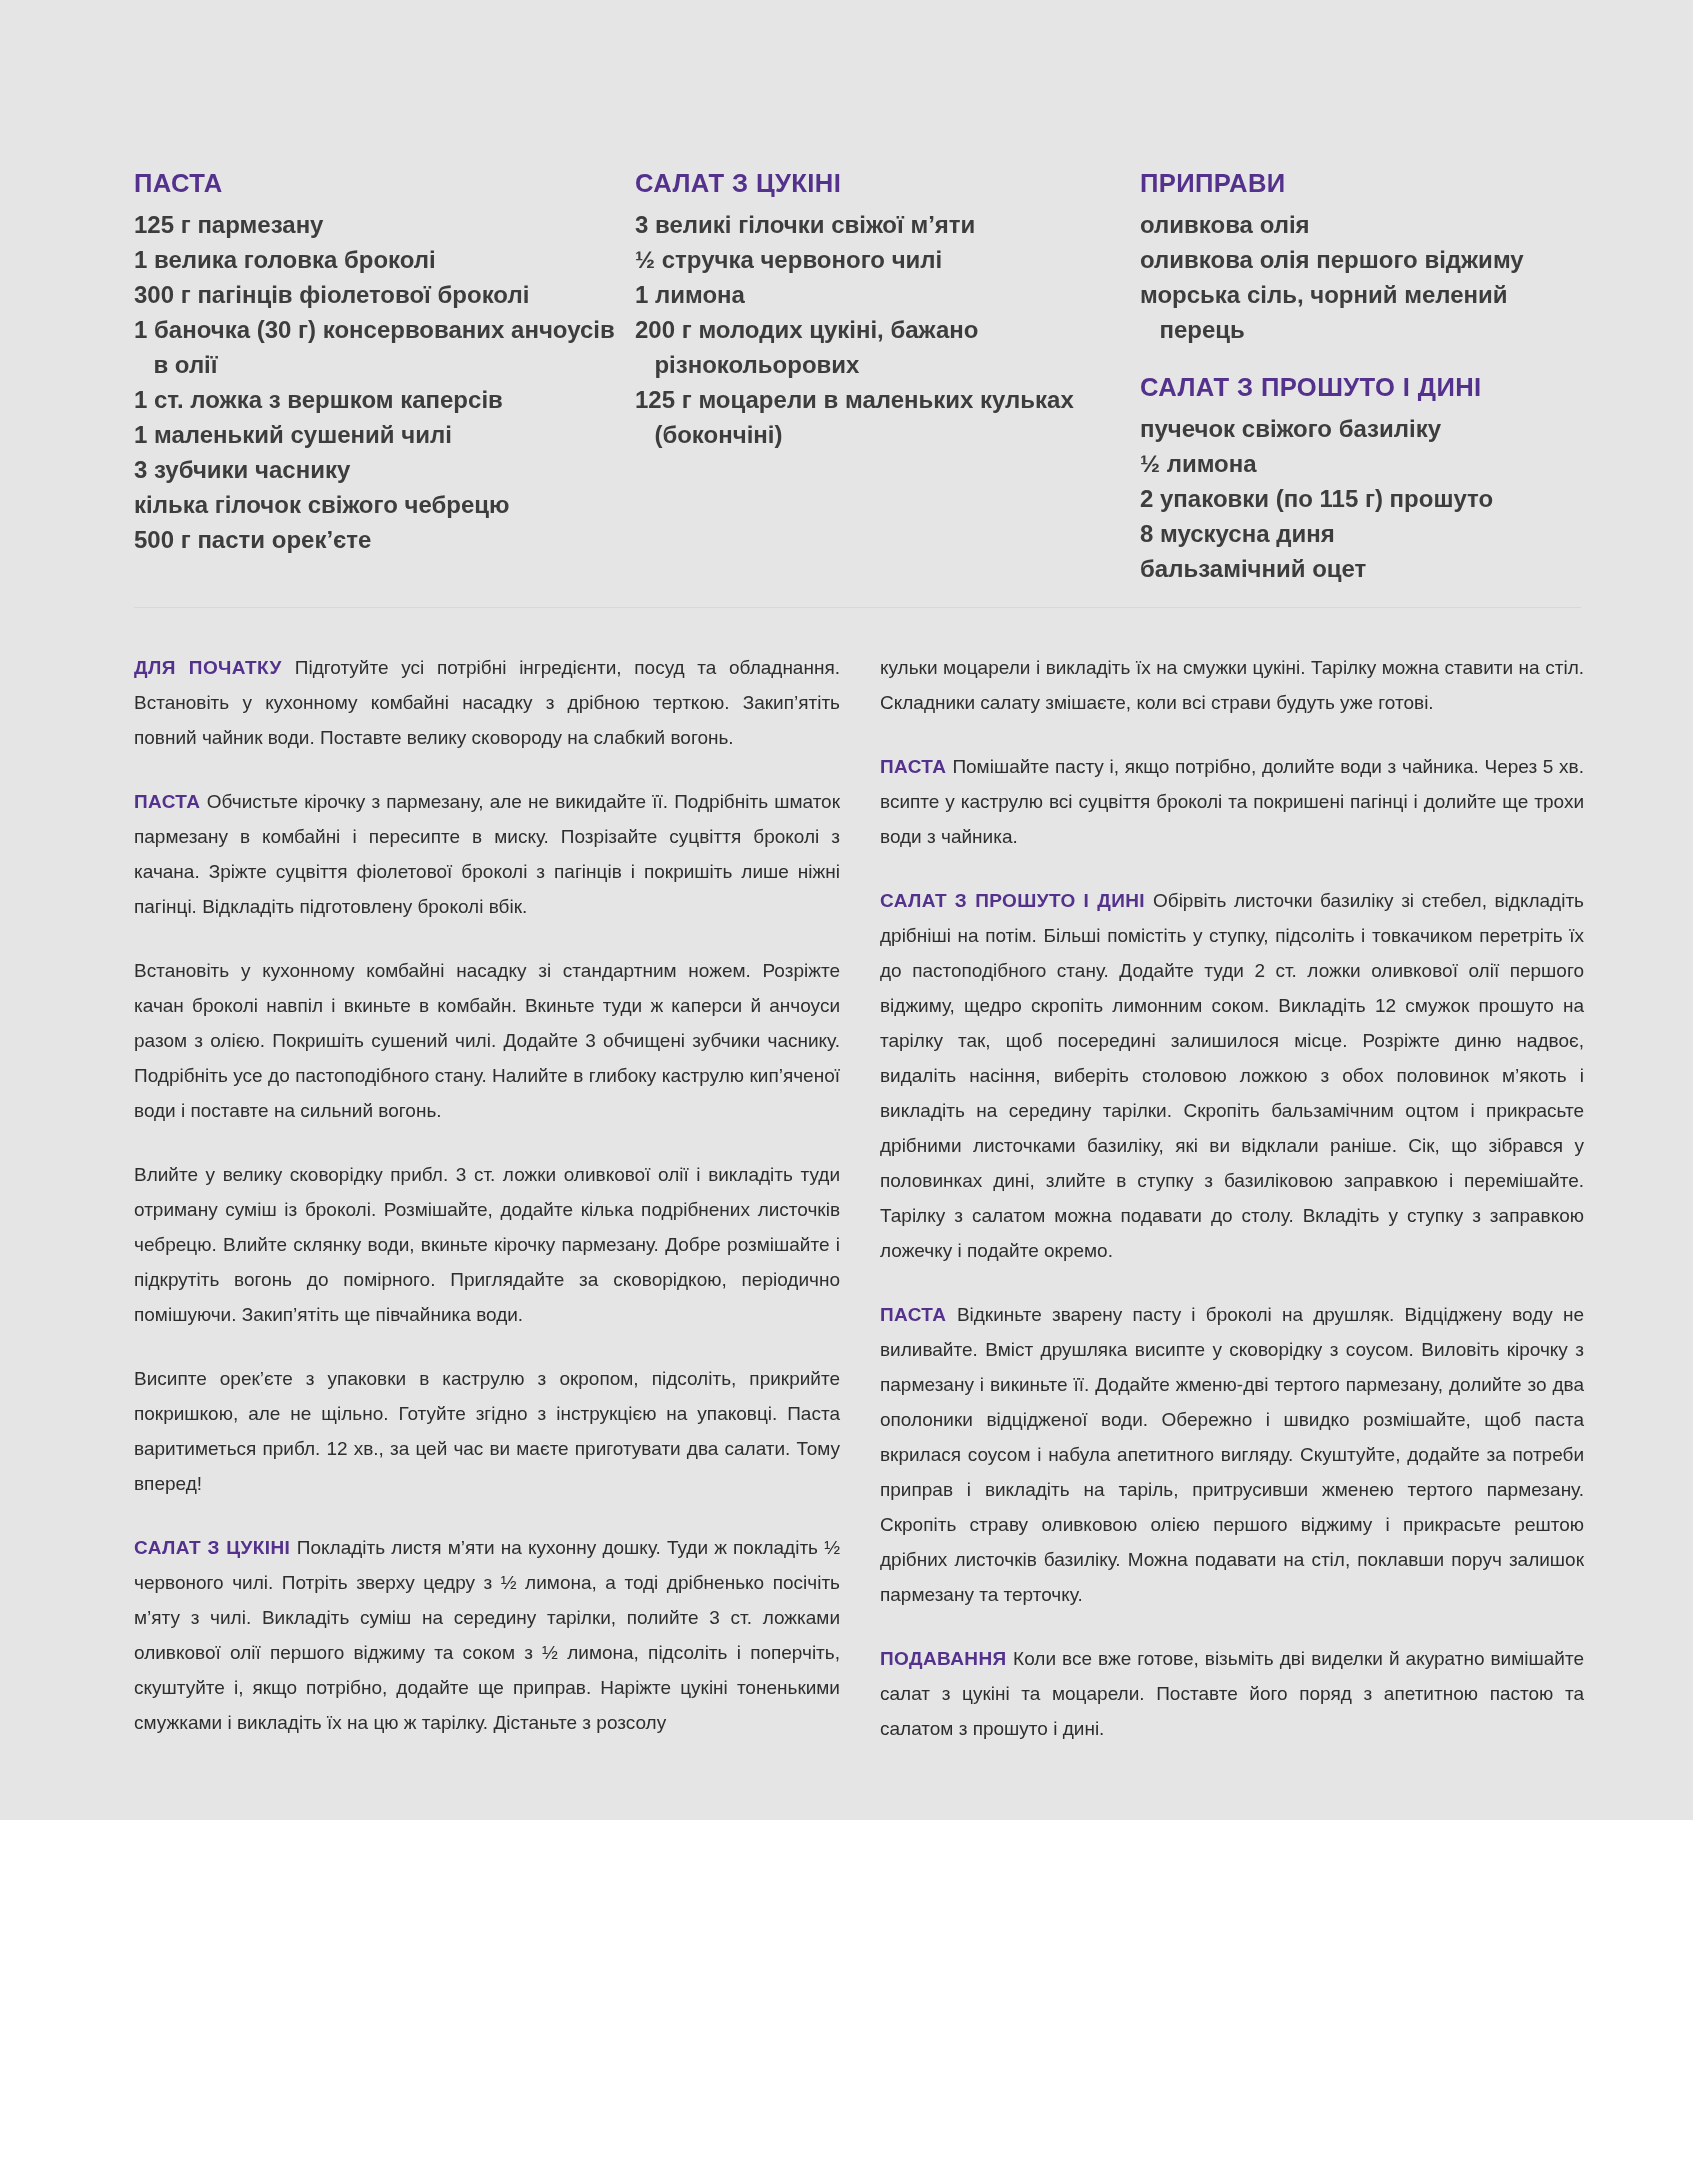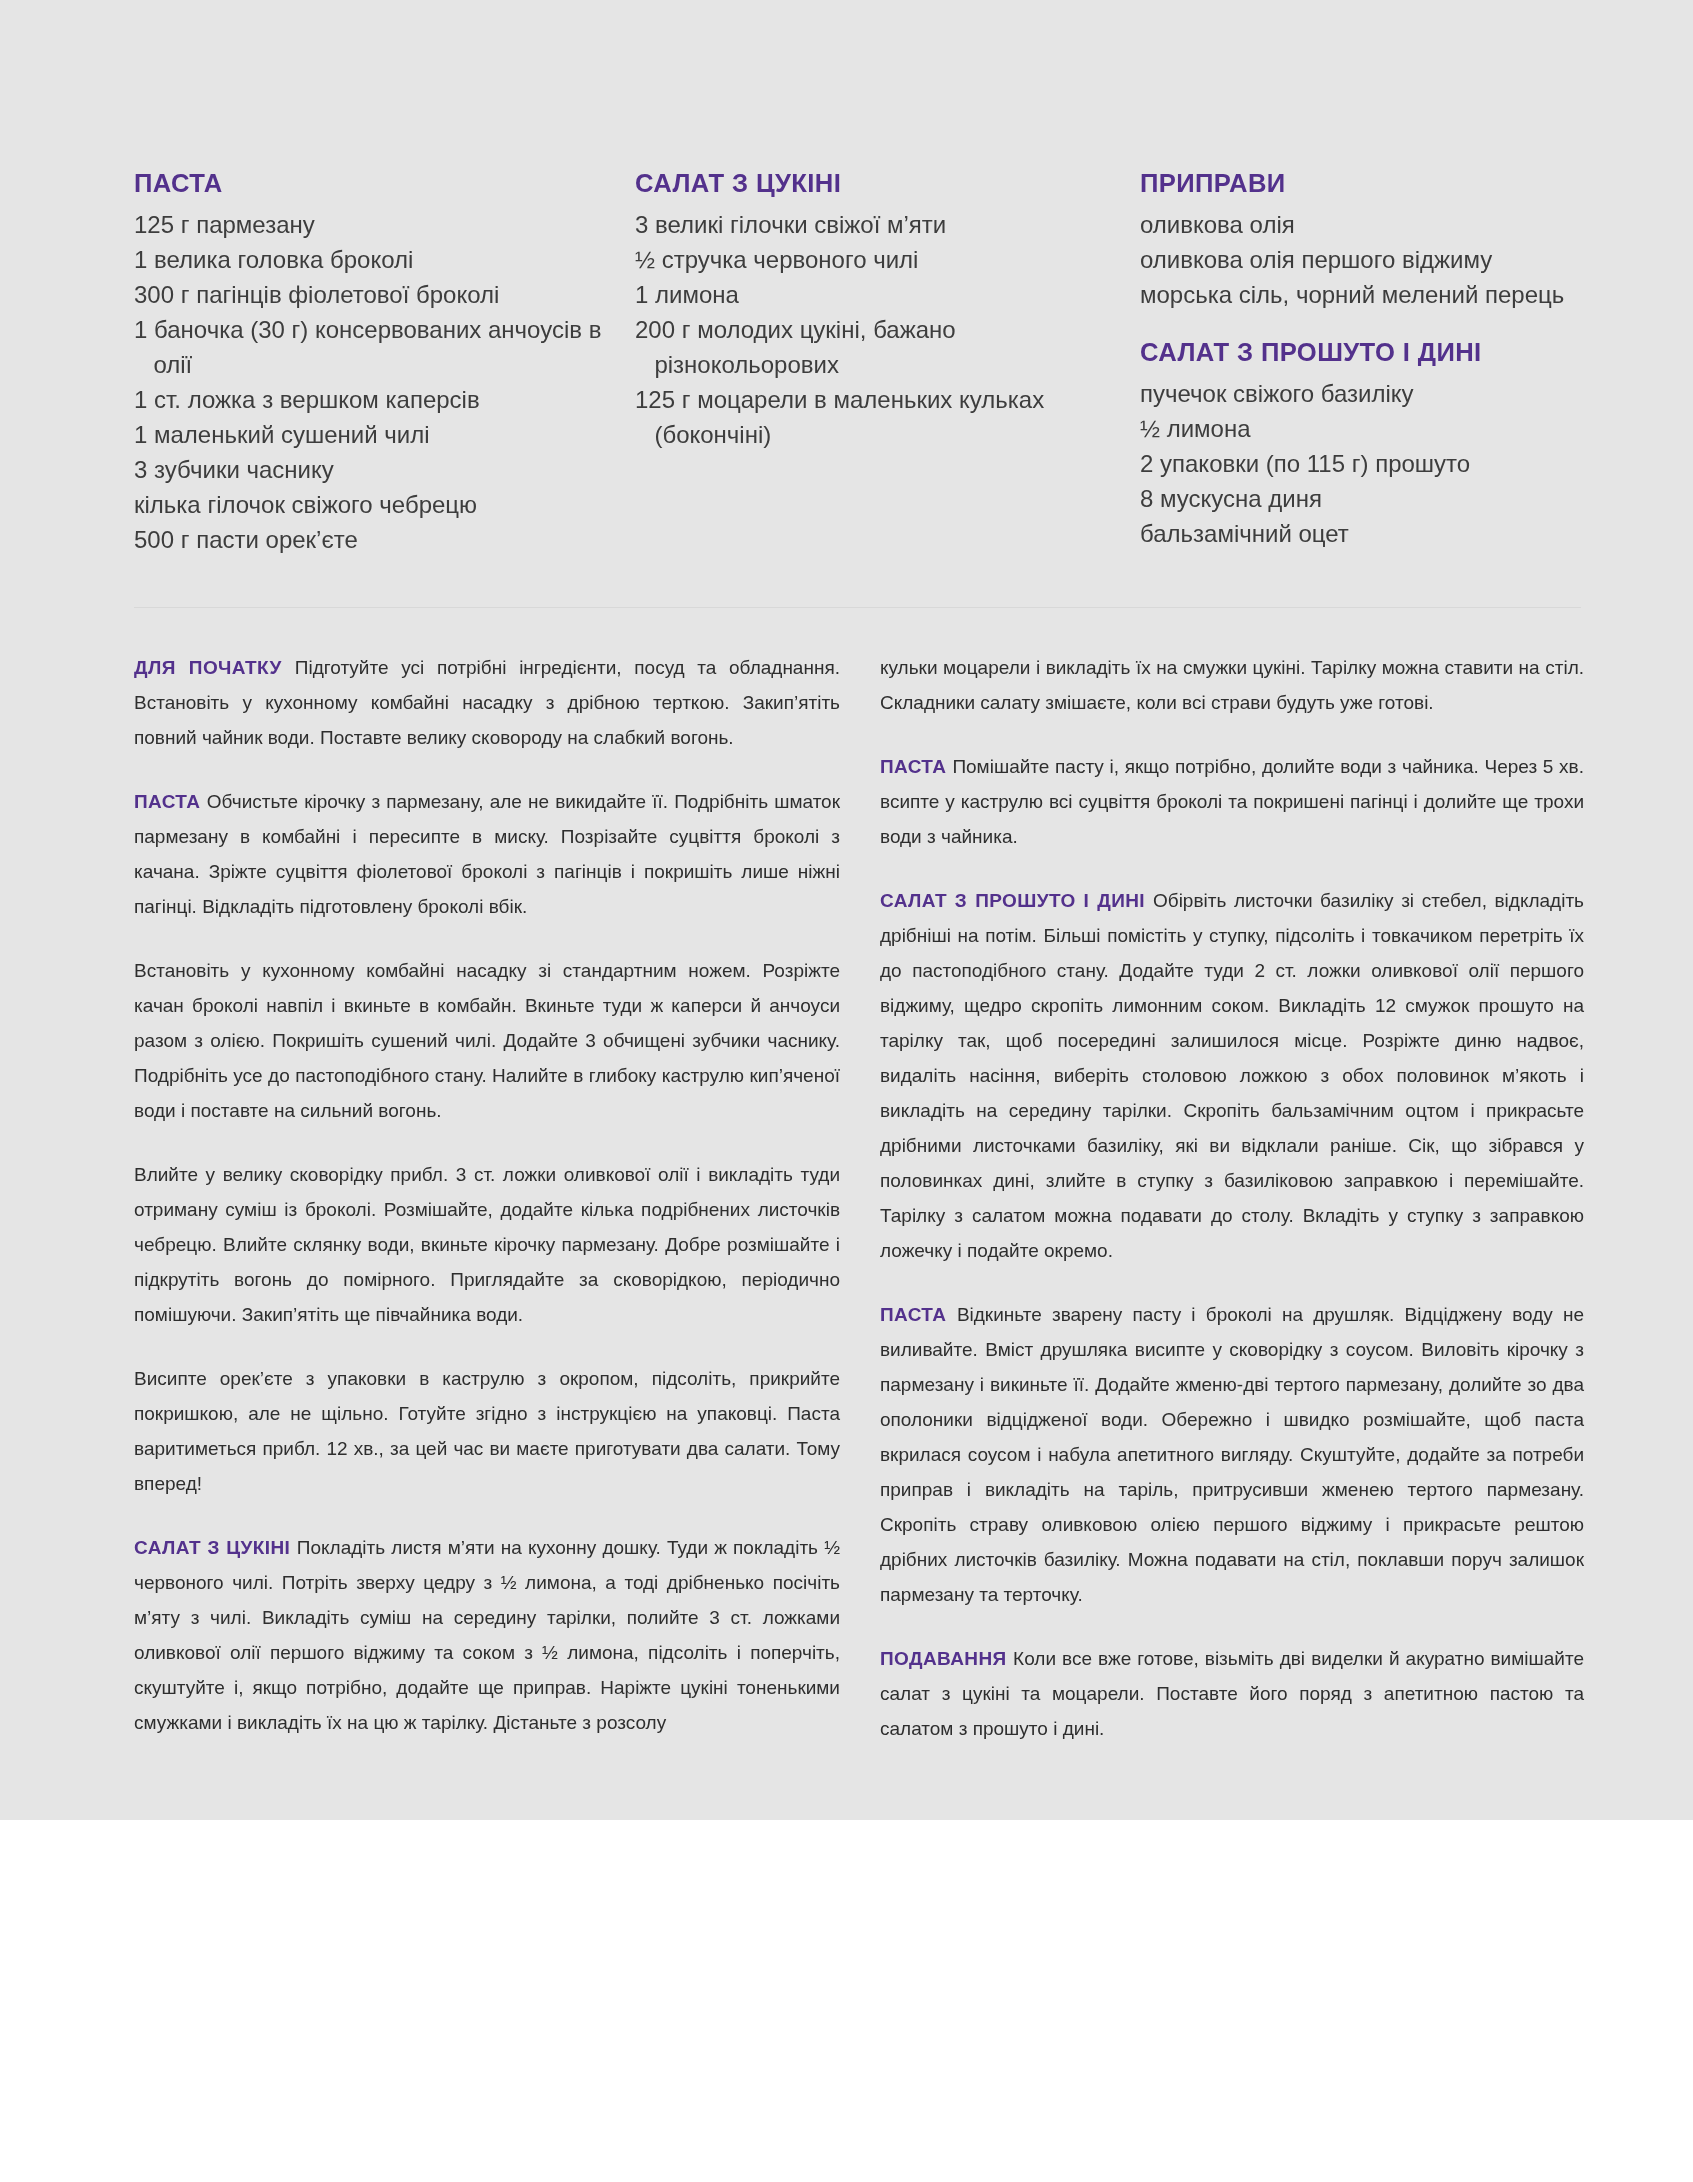--- a/index.html
+++ b/index.html
@@ -20,21 +20,21 @@
   .ingredients{
     position:absolute;left:134px;top:169px;width:1454px;
     display:grid;grid-template-columns:501px 505px 448px;
   }
   .ing-title{
     font-size:25.6px;font-weight:bold;color:var(--accent);
     margin:0 0 8.8px 0;letter-spacing:0.4px;
   }
   .ing-list{
     list-style:none;margin:0 0 26.5px 0;padding:0;
-    font-size:24px;line-height:35px;color:var(--ing-ink);
+    font-size:24px;line-height:35px;color:var(--ing-ink);font-weight:bold;
   }
   .ing-item{padding-left:19.4px;text-indent:-19.4px;}
   
   .divider{
     position:absolute;left:134px;top:607px;width:1447px;
     border:none;border-top:1.8px solid var(--rule);margin:0;
   }
   
   .body-cols{
     position:absolute;left:134px;top:650px;width:1449px;

